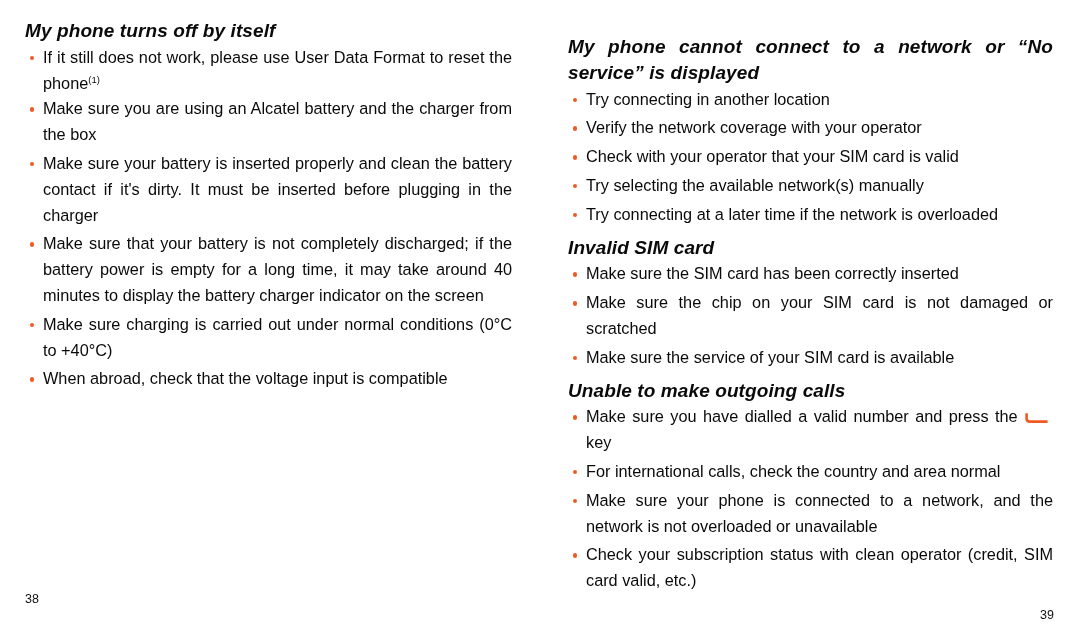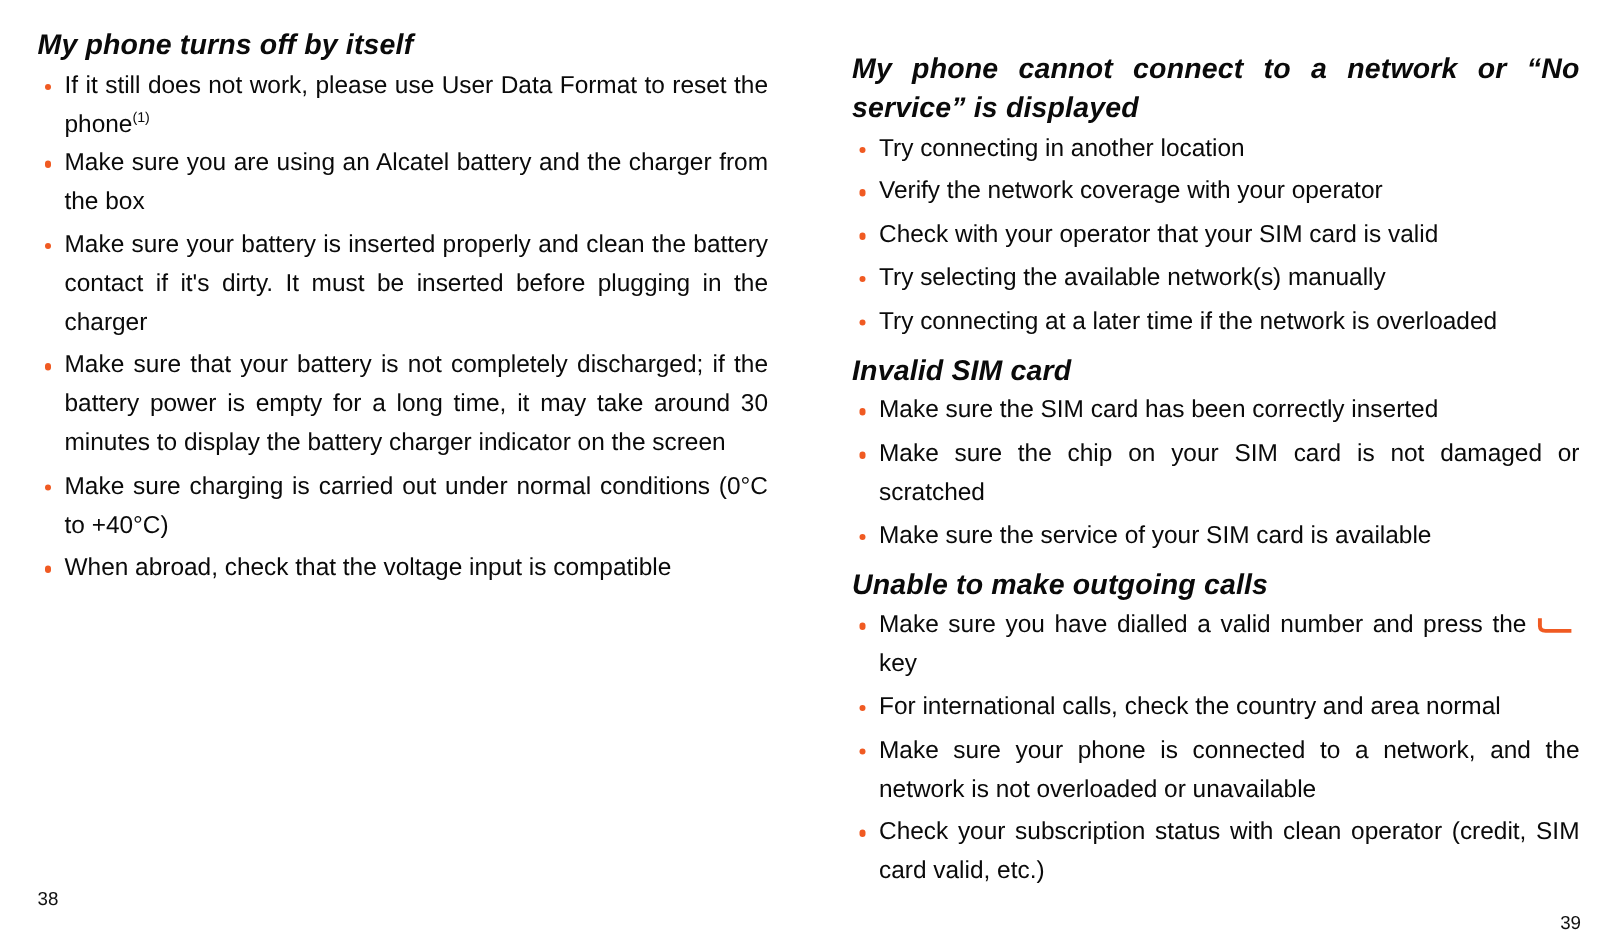--- a/index.html
+++ b/index.html
@@ -122,21 +122,21 @@
 
 
       <ul class="bullets">
         <li>
           <span class="txt">Make sure you are using an Alcatel battery and the charger from the box</span>
         </li>
         <li>
           <span class="txt">Make sure your battery is inserted properly and clean the battery contact if it's dirty. It must be inserted before plugging in the charger</span>
         </li>
         <li>
-          <span class="txt">Make sure that your battery is not completely discharged; if the battery power is empty for a long time, it may take around 30 minutes to display the battery charger indicator on the screen</span>
+          <span class="txt">Make sure that your battery is not completely discharged; if the battery power is empty for a long time, it may take around 40 minutes to display the battery charger indicator on the screen</span>
         </li>
         <li>
           <span class="txt">Make sure charging is carried out under normal conditions (0°C to +40°C)</span>
         </li>
         <li>
           <span class="txt nojust">When abroad, check that the voltage input is compatible</span>
         </li>
       </ul>
 
     </div>

